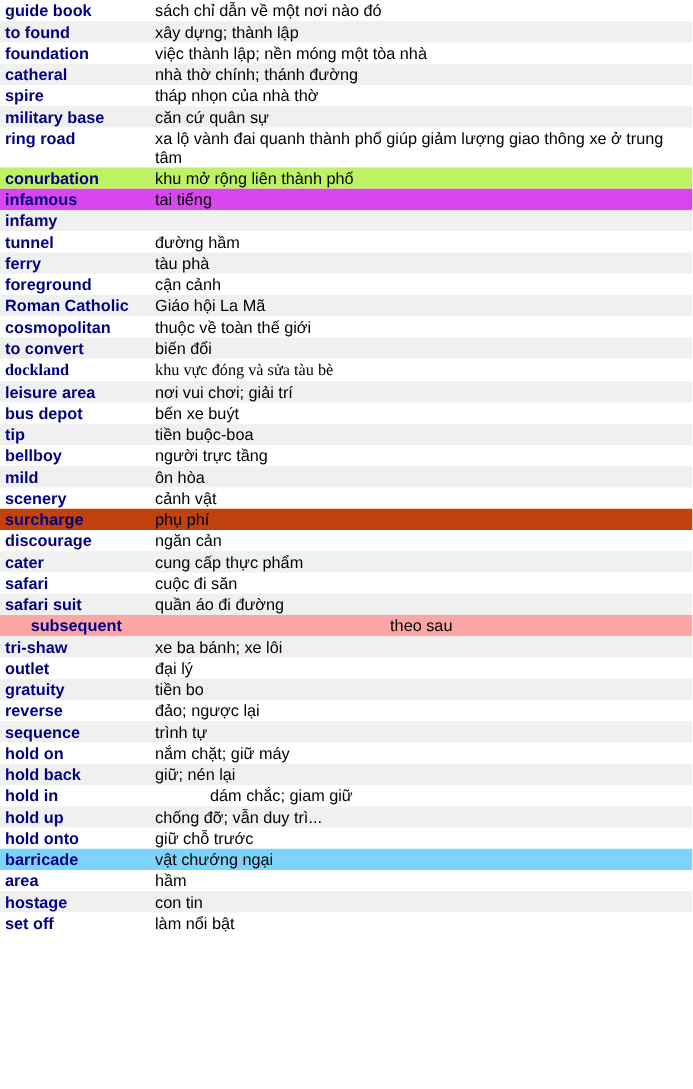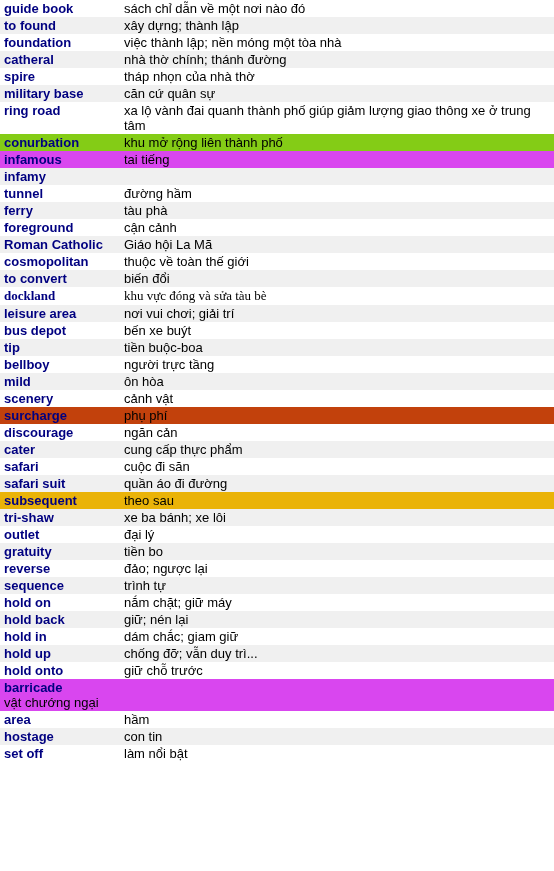--- a/index.html
+++ b/index.html
@@ -61,21 +61,21 @@
       <span class="definition">tháp nhọn của nhà thờ</span>
     </div>
     <div class="vocab-row" style="background: rgb(240, 240, 240);">
       <span class="term">military base</span>
       <span class="definition">căn cứ quân sự</span>
     </div>
     <div class="vocab-row" style="background: rgb(255, 255, 255);">
       <span class="term">ring road</span>
       <span class="definition">xa lộ vành đai quanh thành phố giúp giảm lượng giao thông xe ở trung tâm</span>
     </div>
-    <div class="vocab-row" style="background: #84cc16; justify-content: space-between;">
+    <div class="vocab-row" style="background: #bef264; justify-content: space-between;">
       <span class="term">conurbation</span>
       <span class="definition">khu mở rộng liên thành phố</span>
     </div>
     <div class="vocab-row" style="background: #d946ef;">
       <span class="term">infamous</span>
       <span class="definition">tai tiếng</span>
     </div>
     <div class="vocab-row" style="background: rgb(240, 240, 240);">
       <span class="term">infamy</span>
     </div>
@@ -144,21 +144,21 @@
       <span class="definition">cung cấp thực phẩm</span>
     </div>
     <div class="vocab-row" style="background: rgb(255, 255, 255);">
       <span class="term">safari</span>
       <span class="definition">cuộc đi săn</span>
     </div>
     <div class="vocab-row" style="background: rgb(240, 240, 240);">
       <span class="term">safari suit</span>
       <span class="definition">quần áo đi đường</span>
     </div>
-    <div class="vocab-row" style="background: #eab308;">
+    <div class="vocab-row" style="background: #fca5a5; text-align: center;">
       <span class="term">subsequent</span>
       <span class="definition">theo sau</span>
     </div>
     <div class="vocab-row" style="background: rgb(240, 240, 240);">
       <span class="term">tri-shaw</span>
       <span class="definition">xe ba bánh; xe lôi</span>
     </div>
     <div class="vocab-row" style="background: rgb(255, 255, 255);">
       <span class="term">outlet</span>
       <span class="definition">đại lý</span>
@@ -176,33 +176,33 @@
       <span class="definition">trình tự</span>
     </div>
     <div class="vocab-row" style="background: rgb(255, 255, 255);">
       <span class="term">hold on</span>
       <span class="definition">nắm chặt; giữ máy</span>
     </div>
     <div class="vocab-row" style="background: rgb(240, 240, 240);">
       <span class="term">hold back</span>
       <span class="definition">giữ; nén lại</span>
     </div>
-    <div class="vocab-row" style="background: rgb(255, 255, 255);">
+    <div class="vocab-row" style="background: rgb(255, 255, 255); gap: 44px;">
       <span class="term">hold in</span>
       <span class="definition">dám chắc; giam giữ</span>
     </div>
     <div class="vocab-row" style="background: rgb(240, 240, 240);">
       <span class="term">hold up</span>
       <span class="definition">chống đỡ; vẫn duy trì...</span>
     </div>
     <div class="vocab-row" style="background: rgb(255, 255, 255);">
       <span class="term">hold onto</span>
       <span class="definition">giữ chỗ trước</span>
     </div>
-    <div class="vocab-row" style="background: #d946ef; flex-direction: column;">
+    <div class="vocab-row" style="background: #7dd3fc;">
       <span class="term">barricade</span>
       <span class="definition">vật chướng ngại</span>
     </div>
     <div class="vocab-row" style="background: rgb(255, 255, 255);">
       <span class="term">area</span>
       <span class="definition">hầm</span>
     </div>
     <div class="vocab-row" style="background: rgb(240, 240, 240);">
       <span class="term">hostage</span>
       <span class="definition">con tin</span>

